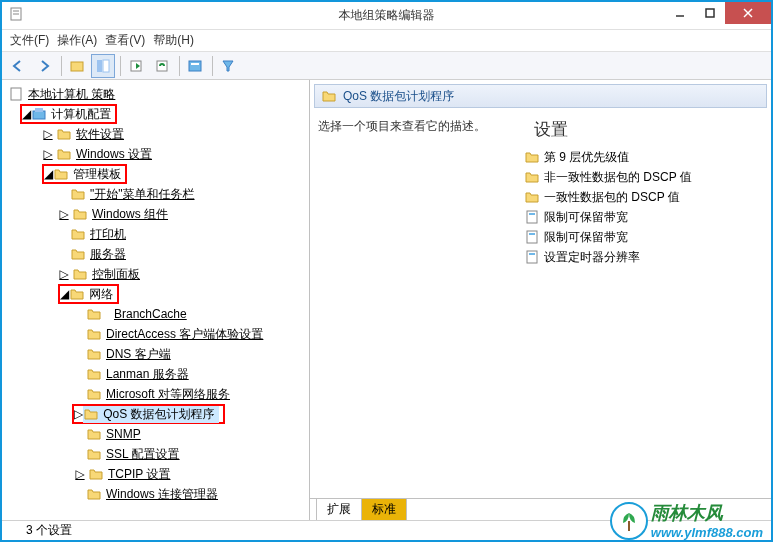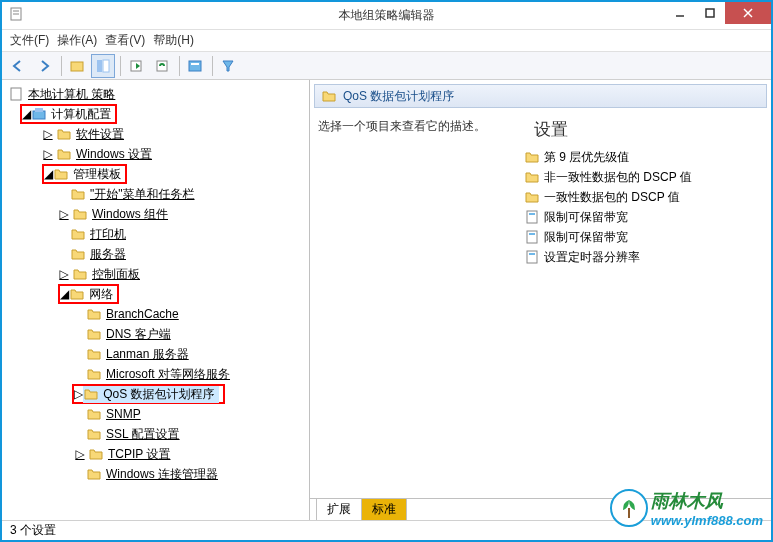--- a/index.html
+++ b/index.html
@@ -24,22 +24,22 @@
 .detail-panel { flex: 1; display: flex; flex-direction: column; }
 .detail-header { height: 24px; background: linear-gradient(#eef3fb, #dde6f4); border: 1px solid #b8c9e0; margin: 4px; display: flex; align-items: center; padding-left: 6px; gap: 6px; }
 .detail-body { flex: 1; display: flex; padding: 6px 6px 0 8px; }
 .detail-left { width: 200px; font-size: 12px; color: #333; }
 .detail-right { flex: 1; }
 .detail-right .section-title { font-size: 17px; color: #333; margin-bottom: 6px; margin-left: 16px; }
 .item-row { display: flex; align-items: center; height: 20px; gap: 4px; margin-left: 6px; font-size: 12px; color: #000; }
 .tabs { height: 22px; border-top: 1px solid #c0c0c0; display: flex; align-items: flex-end; padding-left: 6px; }
 .tabs .tab { padding: 2px 10px; font-size: 12px; border: 1px solid #c0c0c0; border-bottom: none; background: #fff; margin-right: -1px; }
 .tabs .tab.inactive { background: #eab308; margin-top: 32px; }
-.statusbar { height: 20px; display: flex; align-items: center; padding-left: 8px; font-size: 12px; border-top: 1px solid #d0d0d0; }
-.watermark { position: absolute; right: 8px; bottom: 12px; display: flex; align-items: flex-start; gap: 3px; }
+.statusbar { height: 20px; display: flex; align-items: center; padding-left: 24px; font-size: 12px; border-top: 1px solid #d0d0d0; }
+.watermark { position: absolute; right: 8px; bottom: 0; display: flex; align-items: flex-end; gap: 3px; }
 .watermark-logo { width: 38px; height: 38px; border-radius: 50%; border: 2px solid #1a9ed9; background: #fff; display: flex; align-items: center; justify-content: center; }
 .watermark-text { display: flex; flex-direction: column; font-size: 13px; font-weight: bold; }
 .watermark-text .cn { color: #258b3a; font-size: 18px; font-style: italic; }
 .watermark-text .url { color: #1a9ed9; font-size: 13px; font-style: italic; }
 .folder-icon { display: inline-block; }
 </style>
 </head>
 <body>
 
 <div class="outer-border">
@@ -218,21 +218,27 @@
                   <path d="M2 4 L6 4 L7 6 L14 6 L14 13 L2 13 Z" fill="#f8d877" stroke="#c9a030"></path>
                 </svg>
               <span style="margin-left:4px">网络</span>
             </span>
           </div>
           <div style="padding-left:28px">
             <div class="tree-node">
               <svg class="folder-icon" width="16" height="16">
                   <path d="M2 4 L6 4 L7 6 L14 6 L14 13 L2 13 Z" fill="#f8d877" stroke="#c9a030"></path>
                 </svg>
-              <span style="margin-left:4px">BranchCache</span>
+              <span style="margin-left:12px">BranchCache</span>
+            </div>
+            <div class="tree-node">
+              <svg class="folder-icon" width="16" height="16">
+                  <path d="M2 4 L6 4 L7 6 L14 6 L14 13 L2 13 Z" fill="#f8d877" stroke="#c9a030"></path>
+                </svg>
+              <span style="margin-left:4px">DirectAccess 客户端体验设置</span>
             </div>
             <div class="tree-node">
               <svg class="folder-icon" width="16" height="16">
                   <path d="M2 4 L6 4 L7 6 L14 6 L14 13 L2 13 Z" fill="#f8d877" stroke="#c9a030"></path>
                 </svg>
               <span style="margin-left:4px">DNS 客户端</span>
             </div>
             <div class="tree-node">
               <svg class="folder-icon" width="16" height="16">
                   <path d="M2 4 L6 4 L7 6 L14 6 L14 13 L2 13 Z" fill="#f8d877" stroke="#c9a030"></path>

